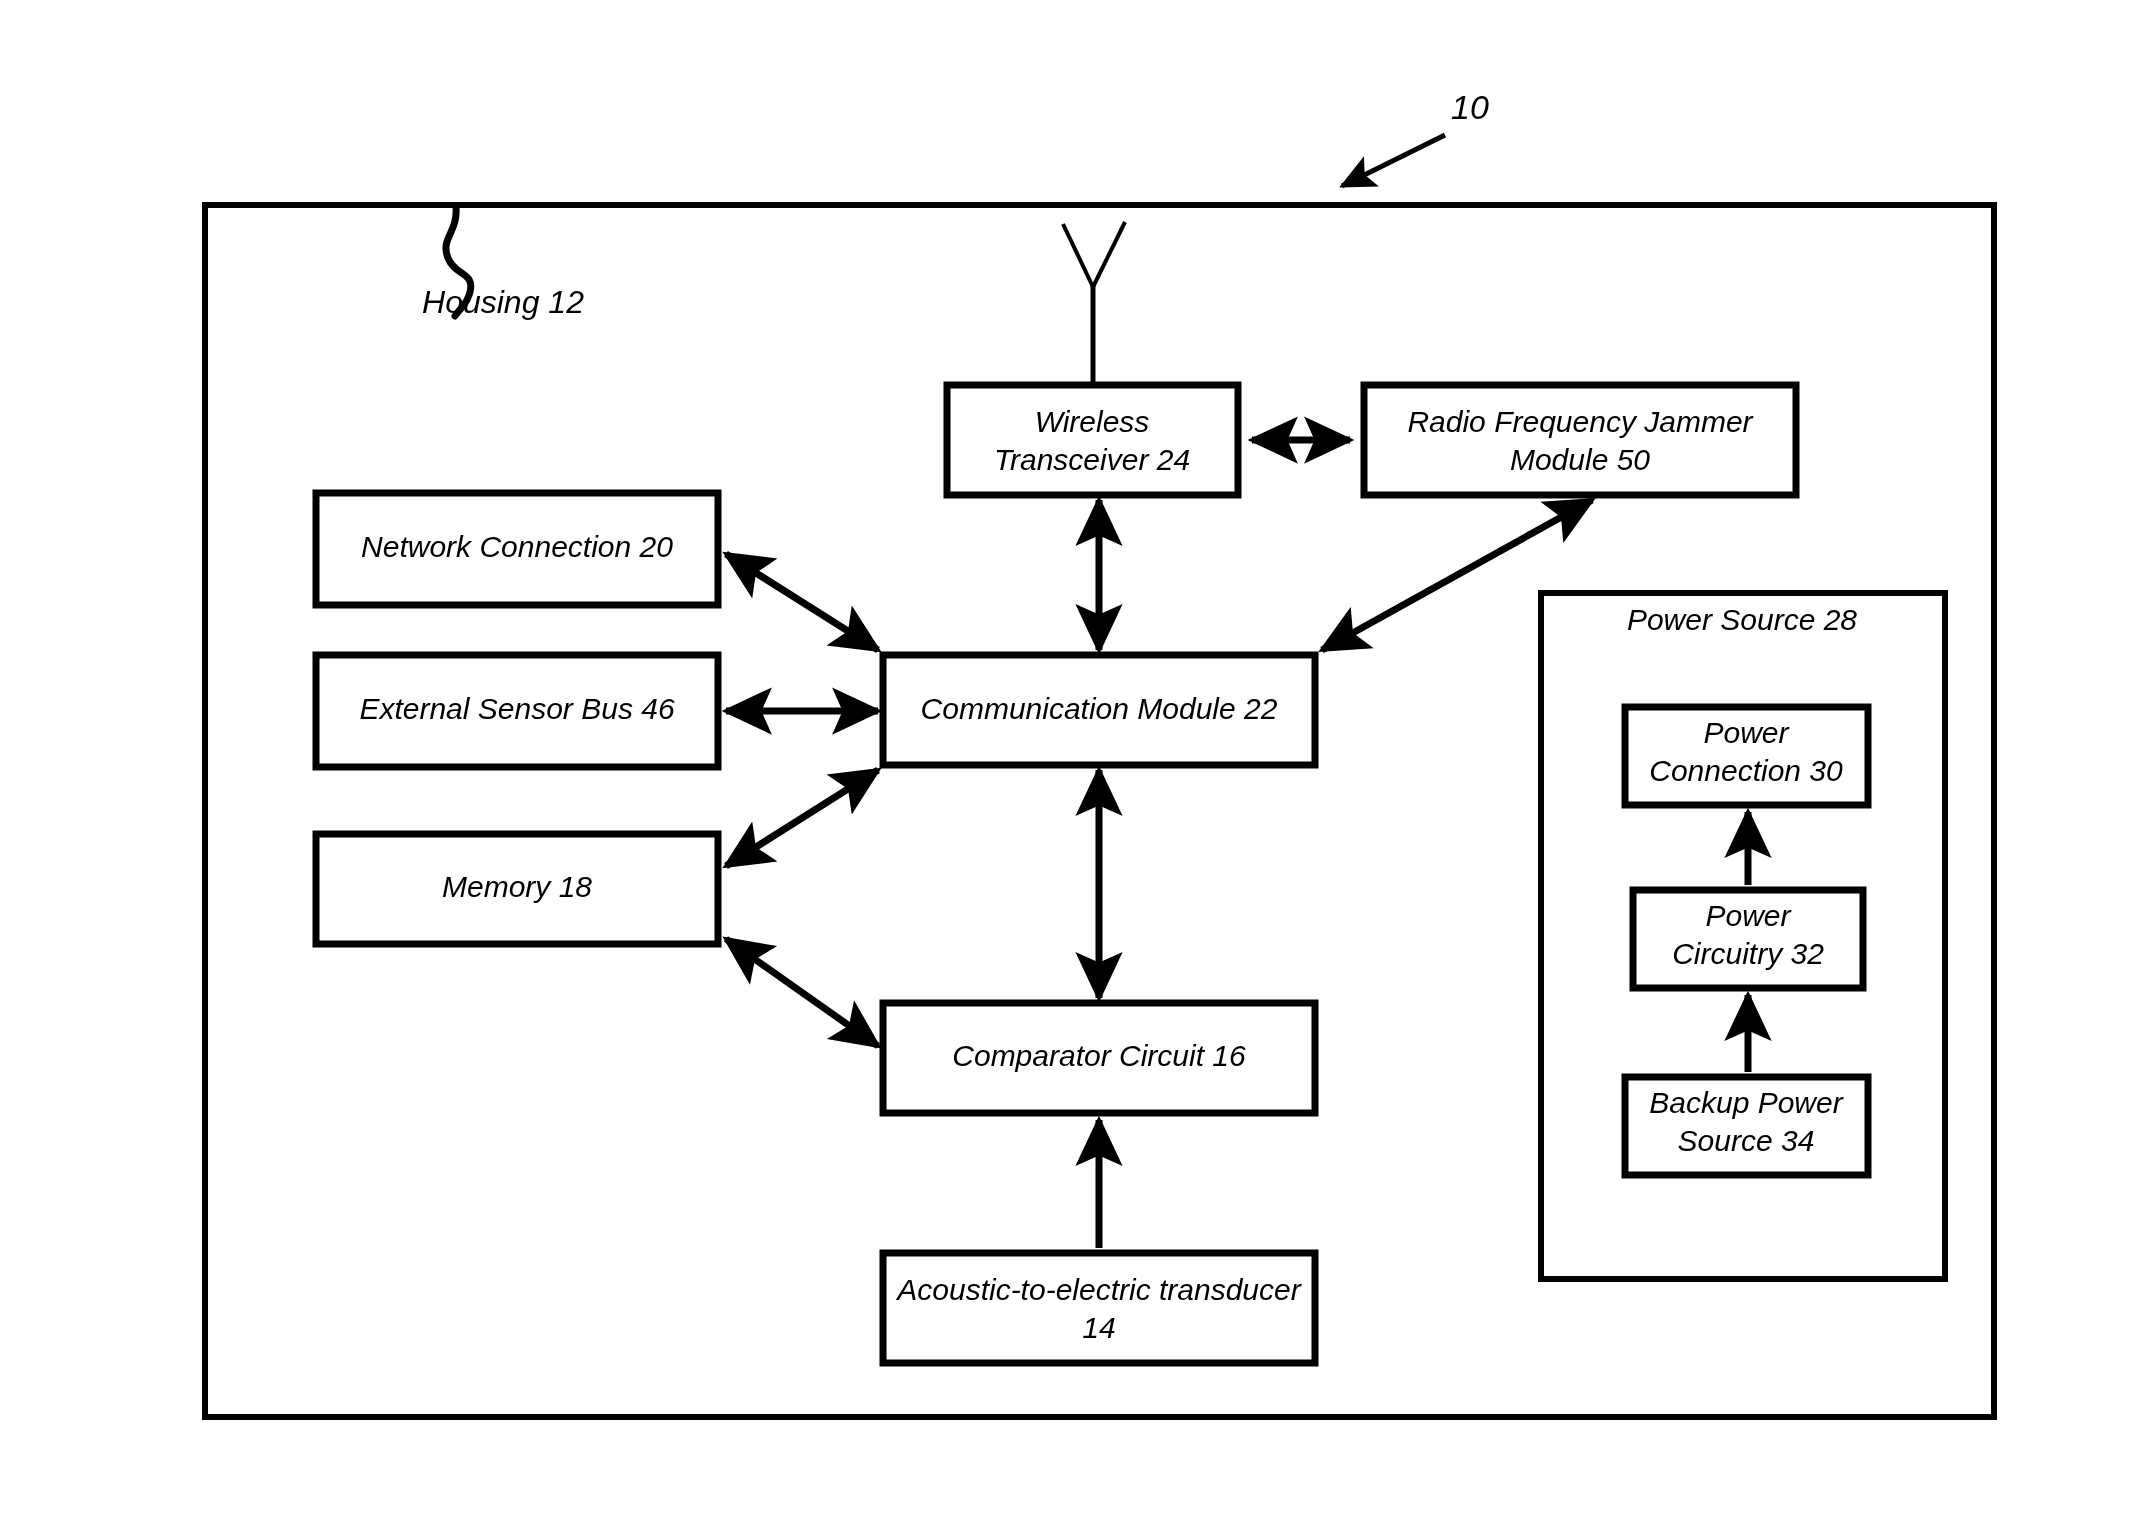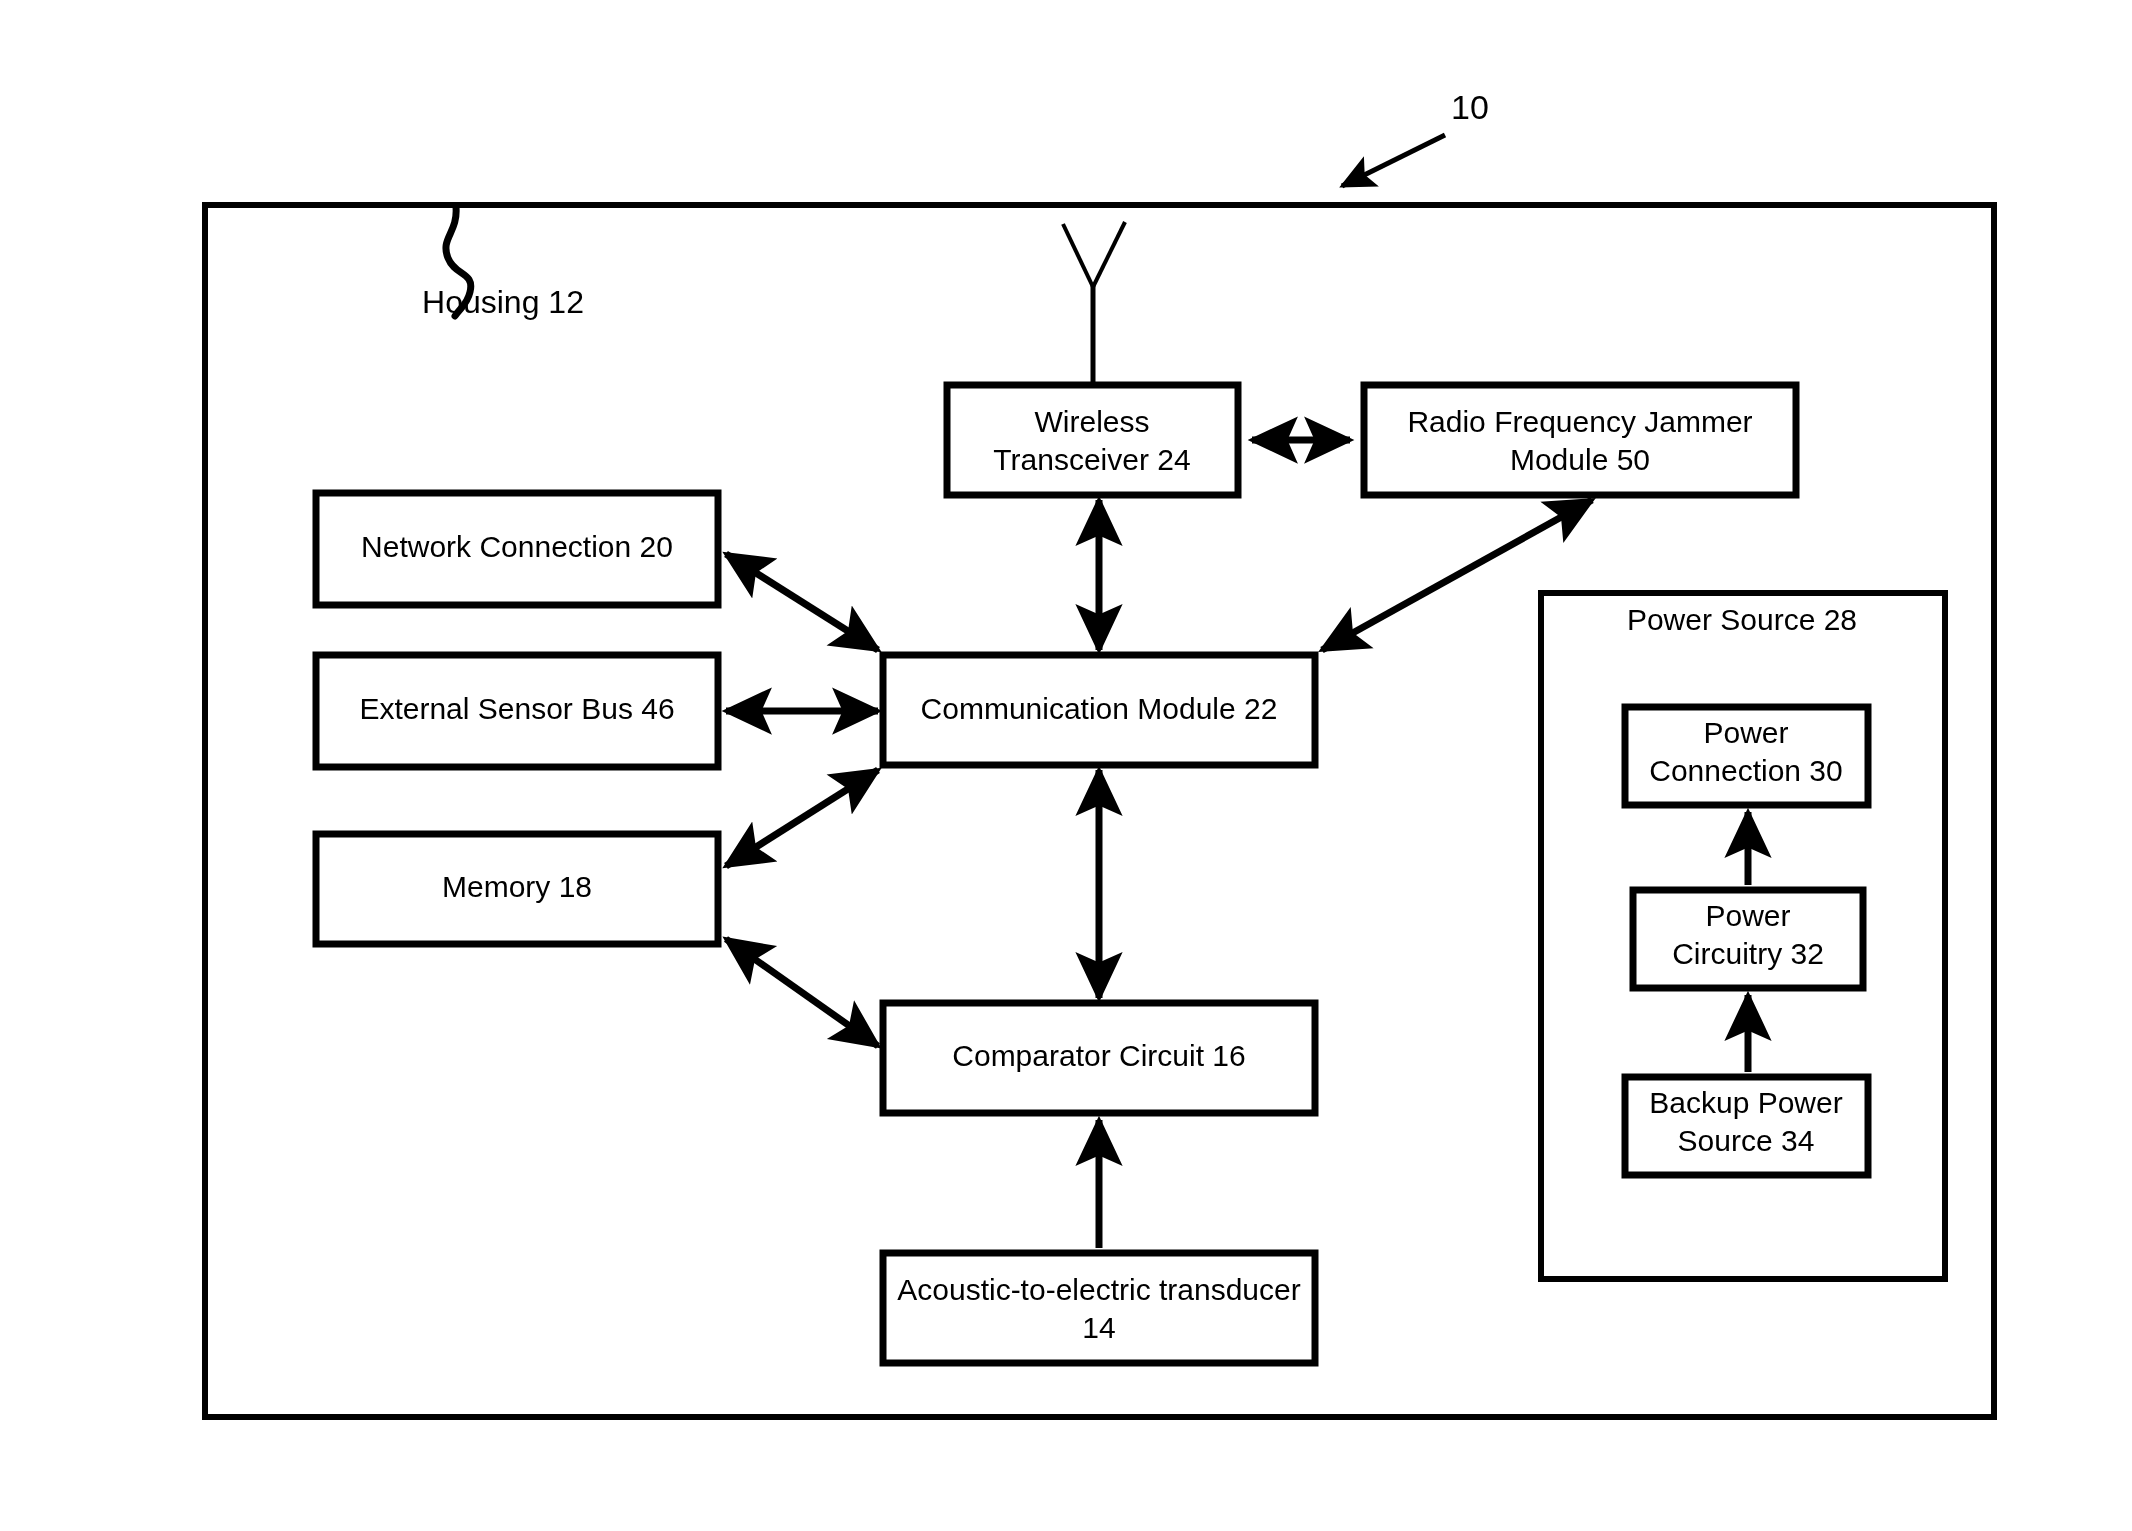--- a/index.html
+++ b/index.html
@@ -11,20 +11,21 @@
     width: 2132px;
     height: 1531px;
     font-family: "Liberation Sans", sans-serif;
     overflow: hidden;
   }
   #diagram-root {
     position: relative;
     width: 2132px;
     height: 1531px;
     background: #ffffff;
+    font-style: italic;
   }
   svg#patent-svg {
     position: absolute;
     top: 0;
     left: 0;
     width: 2132px;
     height: 1531px;
     display: block;
   }
   .box-rect {

